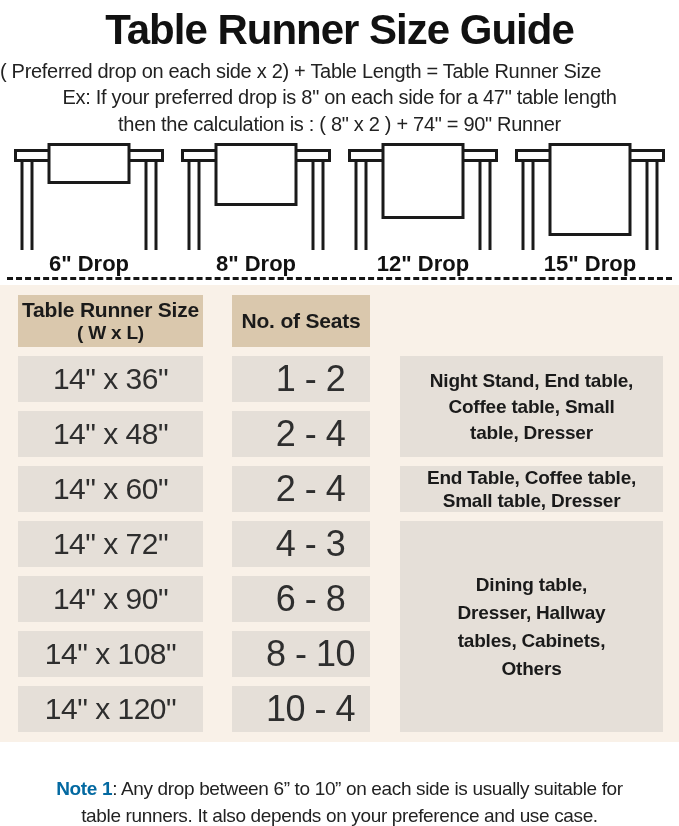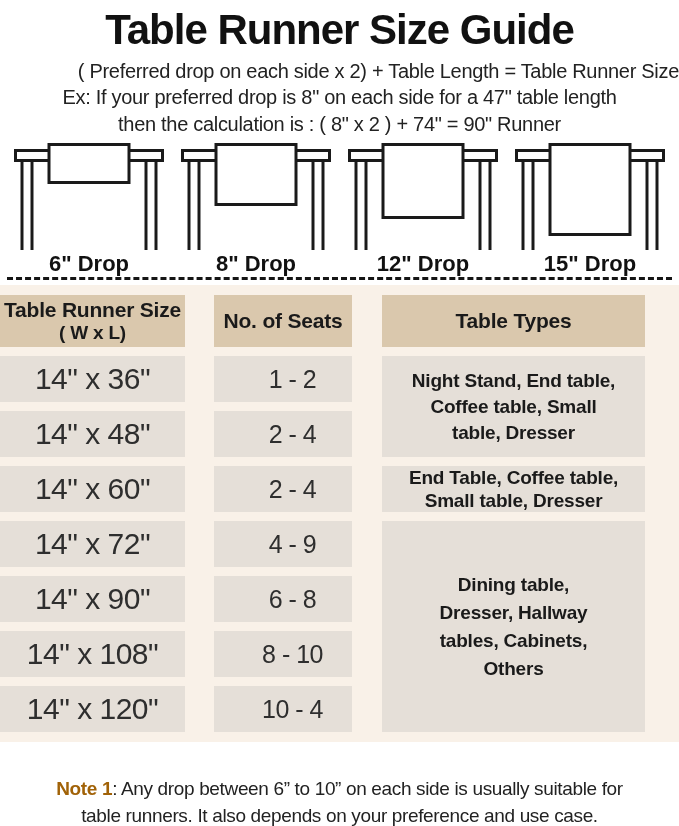--- a/index.html
+++ b/index.html
@@ -24,21 +24,21 @@
     margin: 0;
     text-align: center;
     font-size: 42px;
     font-weight: bold;
     letter-spacing: -1px;
     line-height: 48px;
     color: #111;
   }
   .formula {
     margin-top: 4px;
-    text-align: right;
+    text-align: left;
     font-size: 20px;
     letter-spacing: -0.3px;
     line-height: 26px;
     color: #222;
   }
   .example-line {
     text-align: center;
     font-size: 20px;
     letter-spacing: -0.3px;
     line-height: 27px;
@@ -65,20 +65,21 @@
   }
   .table-section {
     margin-top: 5px;
     background: var(--cream);
     padding: 10px 0;
   }
   .size-grid {
     display: grid;
     grid-template-columns: 185px 29px 138px 30px 263px;
     grid-template-rows: 52px repeat(7, 9px 46px);
+    margin-left: 18px;
     width: 645px;
   }
   .hcell {
     background: var(--tan);
     grid-row: 1;
     display: flex;
     flex-direction: column;
     align-items: center;
     justify-content: center;
     font-weight: bold;
@@ -91,21 +92,21 @@
   .c1 { grid-column: 1; }
   .c3 { grid-column: 3; }
   .c5 { grid-column: 5; }
   .cell {
     background: var(--cellbg);
     display: flex;
     align-items: center;
     justify-content: center;
   }
   .size-cell { font-size: 30px; color: var(--numink); letter-spacing: -0.5px; }
-  .seats-cell { font-size: 25px; color: var(--numink); letter-spacing: -0.5px; padding-left: 19px; }
+  .seats-cell { font-size: 36px; color: var(--numink); letter-spacing: -0.5px; padding-left: 19px; }
   .r1 { grid-row: 3; } .r2 { grid-row: 5; } .r3 { grid-row: 7; }
   .r4 { grid-row: 9; } .r5 { grid-row: 11; } .r6 { grid-row: 13; } .r7 { grid-row: 15; }
   .type-cell {
     font-weight: bold;
     font-size: 19px;
     line-height: 26px;
     letter-spacing: -0.2px;
     white-space: pre-line;
     text-align: center;
     color: #1a1a1a;
@@ -116,21 +117,21 @@
   .notes {
     margin-top: 6px;
     text-align: center;
     font-size: 19px;
     letter-spacing: -0.35px;
     line-height: 27px;
     color: #222;
     white-space: pre-line;
     padding: 0 6px;
   }
-  .note-label { font-weight: bold; color: #a16207; }
+  .note-label { font-weight: bold; color: #0369a1; }
   .tbl-stroke { stroke: var(--lineart); stroke-width: 3; fill: #ffffff; }
   .leg-line { stroke: var(--lineart); stroke-width: 3; }
 </style>
 </head>
 <body>
 
 <div class="page">
 
   <h1 class="title">Table Runner Size Guide</h1>
 
@@ -193,34 +194,33 @@
   <div class="dash-divider"></div>
 
   <div class="table-section">
     <div class="size-grid">
 
       <div class="hcell c1">
         <div>Table Runner Size</div>
         <div class="sub">( W x L)</div>
       </div>
       <div class="hcell c3">No. of Seats</div>
-      <div class="hcell c5">Table Types</div>
 
       <div class="cell size-cell c1 r1">14" x 36"</div>
       <div class="cell size-cell c1 r2">14" x 48"</div>
       <div class="cell size-cell c1 r3">14" x 60"</div>
       <div class="cell size-cell c1 r4">14" x 72"</div>
       <div class="cell size-cell c1 r5">14" x 90"</div>
       <div class="cell size-cell c1 r6">14" x 108"</div>
       <div class="cell size-cell c1 r7">14" x 120"</div>
 
       <div class="cell seats-cell c3 r1">1 - 2</div>
       <div class="cell seats-cell c3 r2">2 - 4</div>
       <div class="cell seats-cell c3 r3">2 - 4</div>
-      <div class="cell seats-cell c3 r4">4 - 9</div>
+      <div class="cell seats-cell c3 r4">4 - 3</div>
       <div class="cell seats-cell c3 r5">6 - 8</div>
       <div class="cell seats-cell c3 r6">8 - 10</div>
       <div class="cell seats-cell c3 r7">10 - 4</div>
 
       <div class="cell type-cell type-a c5">Night Stand, End table,
 Coffee table, Small
 table, Dresser</div>
       <div class="cell type-cell type-b c5">End Table, Coffee table,
 Small table, Dresser</div>
       <div class="cell type-cell type-c c5">Dining table,

